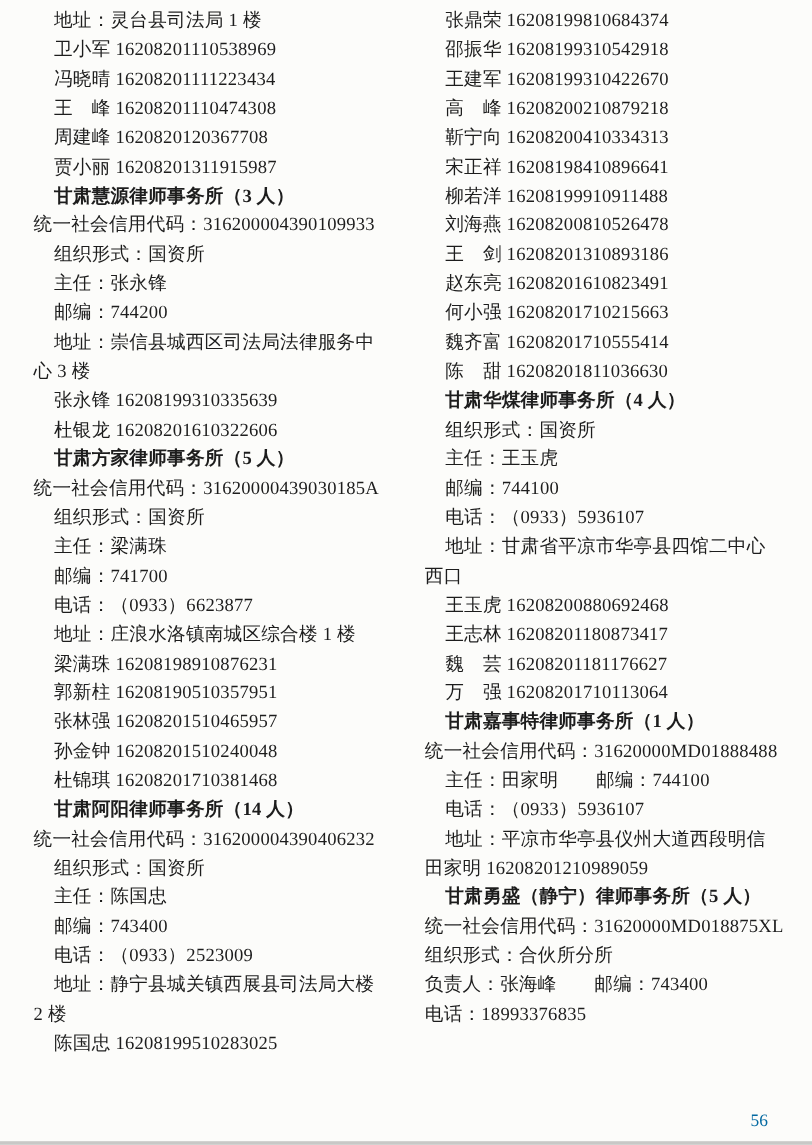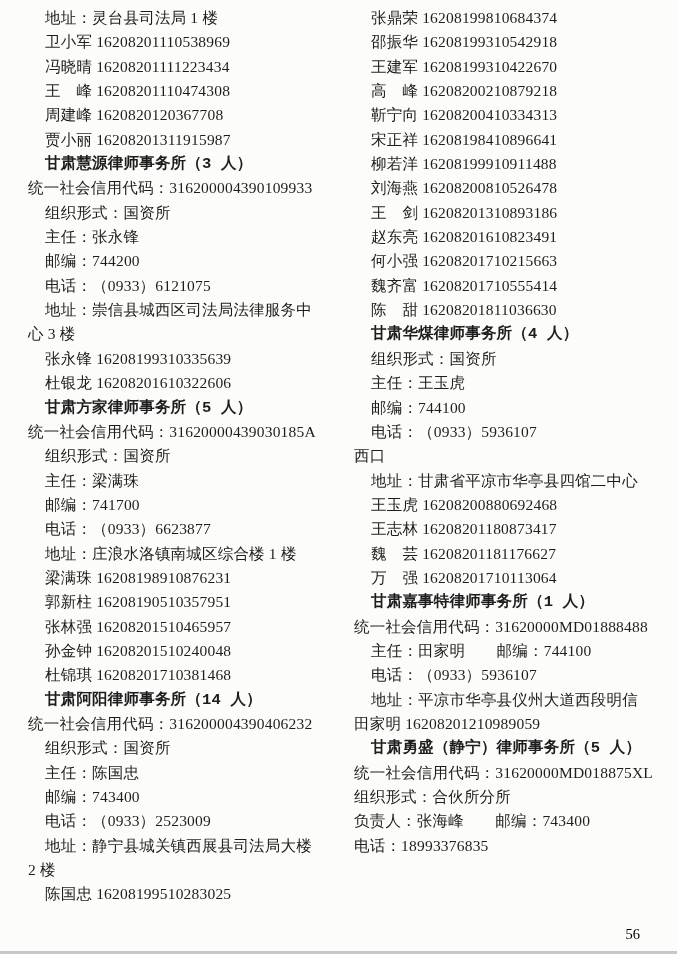--- a/index.html
+++ b/index.html
@@ -26,27 +26,27 @@
   .col-left  { left: 28px;  width: 318px; }
   .col-right { left: 354px; width: 318px; }
   .line {
     font-size: 15.5px;
     line-height: 24.35px;
     height: 24.35px;
     white-space: nowrap;
     letter-spacing: 0.2px;
   }
   .indent-1 { padding-left: 17px; }
-  .bold { font-weight: bold; font-family: Liberation Mono, monospace; }
+  .bold { font-weight: bold; }
   .page-num {
     position: absolute;
     right: 37px;
     bottom: 11px;
     font-size: 14.5px;
-    color: #000000;
+    color: #0369a1;
   }
   .scan-edge {
     position: absolute;
     left: 0;
     right: 0;
     bottom: 0;
     height: 3px;
     background: #c8c8c6;
   }
 </style>
@@ -59,21 +59,20 @@
       <div class="line indent-1">卫小军 16208201110538969</div>
       <div class="line indent-1">冯晓晴 16208201111223434</div>
       <div class="line indent-1">王　峰 16208201110474308</div>
       <div class="line indent-1">周建峰 1620820120367708</div>
       <div class="line indent-1">贾小丽 16208201311915987</div>
       <div class="line indent-1 bold">甘肃慧源律师事务所（3 人）</div>
       <div class="line">统一社会信用代码：316200004390109933</div>
       <div class="line indent-1">组织形式：国资所</div>
       <div class="line indent-1">主任：张永锋</div>
       <div class="line indent-1">邮编：744200</div>
-      <div class="line indent-1">电话：（0933）6121075</div>
       <div class="line indent-1">地址：崇信县城西区司法局法律服务中</div>
       <div class="line">心 3 楼</div>
       <div class="line indent-1">张永锋 16208199310335639</div>
       <div class="line indent-1">杜银龙 16208201610322606</div>
       <div class="line indent-1 bold">甘肃方家律师事务所（5 人）</div>
       <div class="line">统一社会信用代码：31620000439030185A</div>
       <div class="line indent-1">组织形式：国资所</div>
       <div class="line indent-1">主任：梁满珠</div>
       <div class="line indent-1">邮编：741700</div>
       <div class="line indent-1">电话：（0933）6623877</div>
@@ -105,22 +104,22 @@
       <div class="line indent-1">王　剑 16208201310893186</div>
       <div class="line indent-1">赵东亮 16208201610823491</div>
       <div class="line indent-1">何小强 16208201710215663</div>
       <div class="line indent-1">魏齐富 16208201710555414</div>
       <div class="line indent-1">陈　甜 16208201811036630</div>
       <div class="line indent-1 bold">甘肃华煤律师事务所（4 人）</div>
       <div class="line indent-1">组织形式：国资所</div>
       <div class="line indent-1">主任：王玉虎</div>
       <div class="line indent-1">邮编：744100</div>
       <div class="line indent-1">电话：（0933）5936107</div>
+      <div class="line indent-1">地址：甘肃省平凉市华亭县四馆二中心</div>
       <div class="line">西口</div>
-      <div class="line indent-1">地址：甘肃省平凉市华亭县四馆二中心</div>
       <div class="line indent-1">王玉虎 16208200880692468</div>
       <div class="line indent-1">王志林 16208201180873417</div>
       <div class="line indent-1">魏　芸 16208201181176627</div>
       <div class="line indent-1">万　强 16208201710113064</div>
       <div class="line indent-1 bold">甘肃嘉事特律师事务所（1 人）</div>
       <div class="line">统一社会信用代码：31620000MD01888488</div>
       <div class="line indent-1">主任：田家明　　邮编：744100</div>
       <div class="line indent-1">电话：（0933）5936107</div>
       <div class="line indent-1">地址：平凉市华亭县仪州大道西段明信</div>
       <div class="line">田家明 16208201210989059</div>

